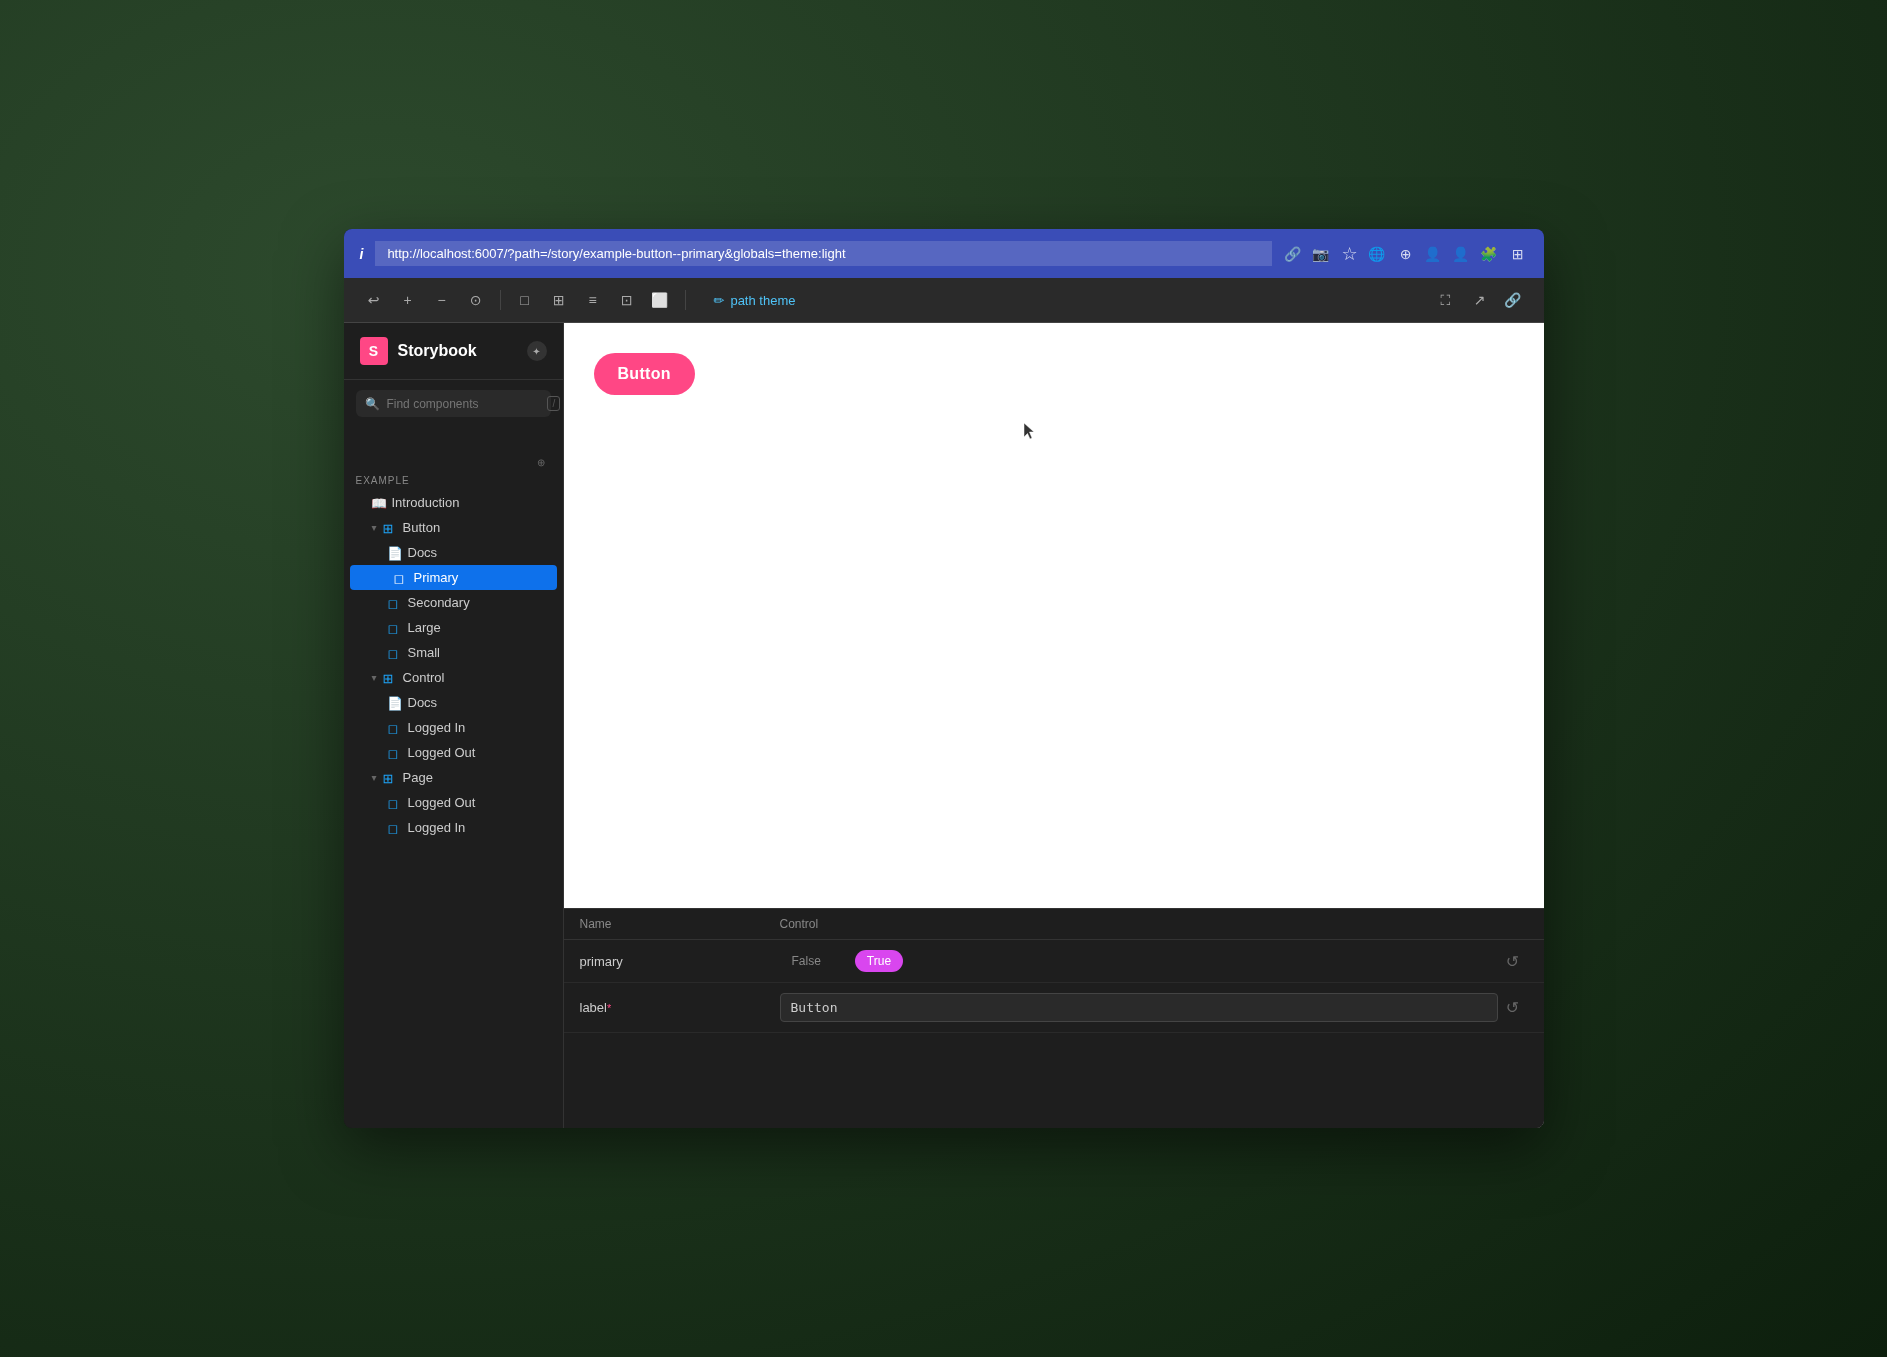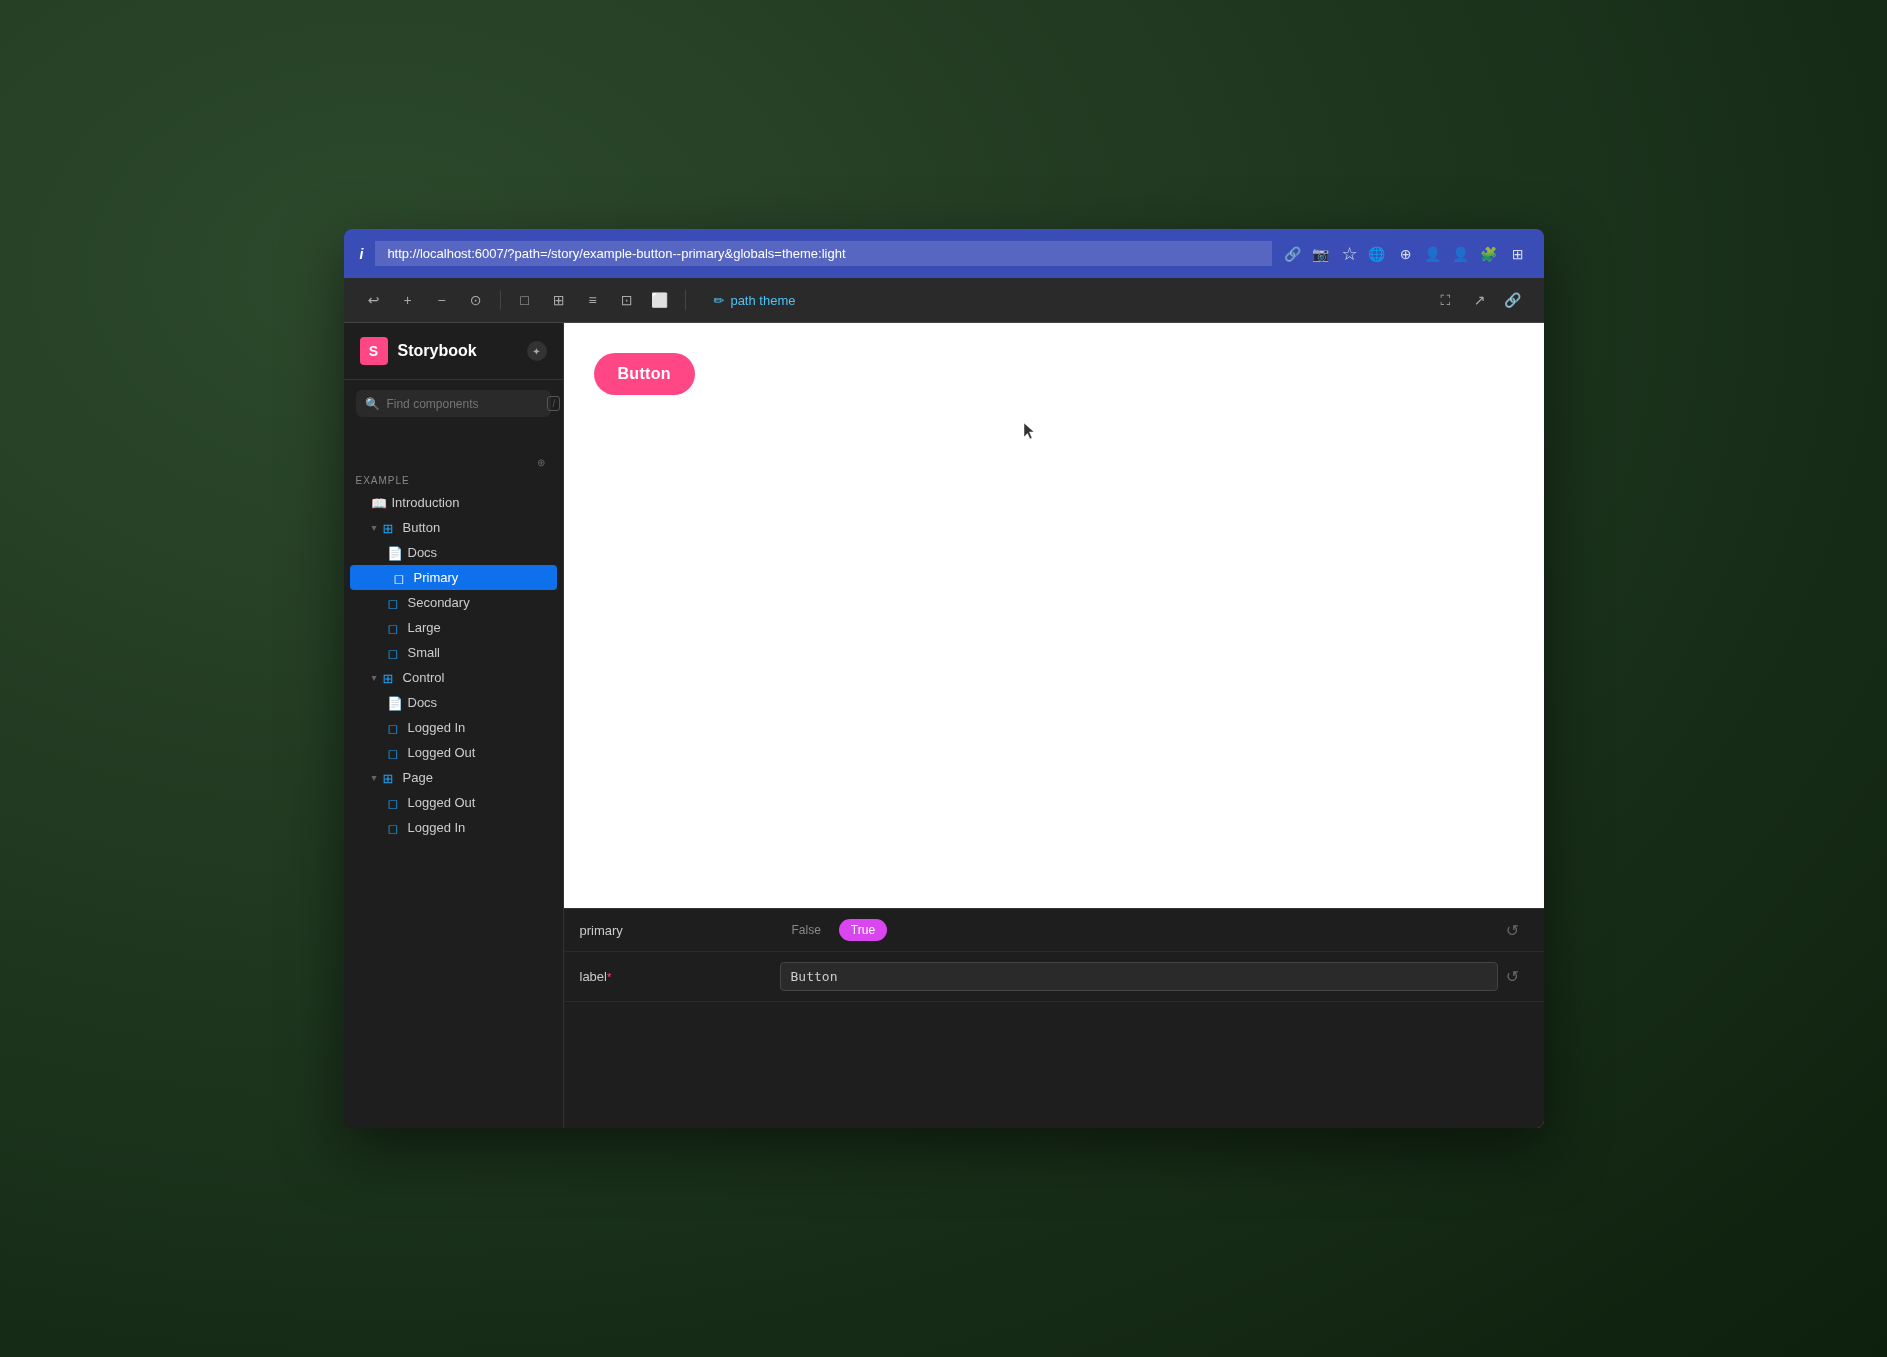--- a/index.html
+++ b/index.html
@@ -344,21 +344,21 @@
       color: #ccc;
       font-size: 13px;
     }
     .control-required {
       color: #ff4785;
       font-size: 11px;
     }
     .control-toggle {
       display: flex;
       align-items: flex-end;
-      gap: 6px;
+      gap: 22px;
     }
     .toggle-option {
       padding: 4px 12px;
       border-radius: 4px;
       font-size: 12px;
       cursor: pointer;
       color: #888;
     }
     .toggle-option.active {
       background: #d946ef;
@@ -533,20 +533,25 @@
 
           <svg class="cursor" viewBox="0 0 12 18" fill="none" xmlns="http://www.w3.org/2000/svg">
             <path d="M0 0L0 14L3.5 10.5L6 16L8 15L5.5 9L10 9L0 0Z" fill="#333" stroke="#fff" stroke-width="0.5"></path>
           </svg>
         </div>
 
         <div class="bottom-panel">
 
 
           <div class="controls-table">
+            <div class="controls-header">
+              <span>Name</span>
+              <span>Control</span>
+              <span></span>
+            </div>
 
             <div class="controls-row">
               <span class="control-name">primary</span>
               <div class="control-toggle">
                 <span class="toggle-option">False</span>
                 <span class="toggle-option active">True</span>
               </div>
               <span class="reset-btn">↺</span>
             </div>
 

